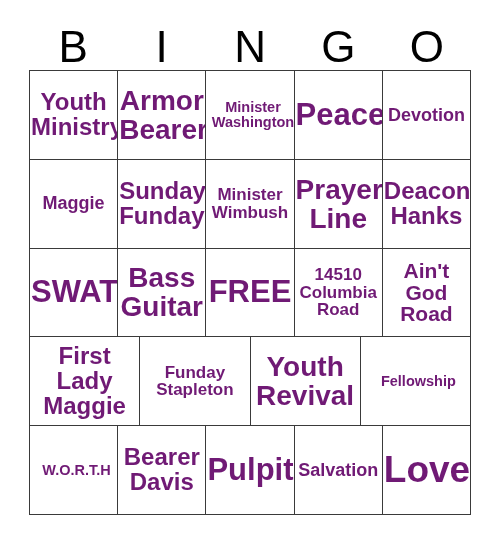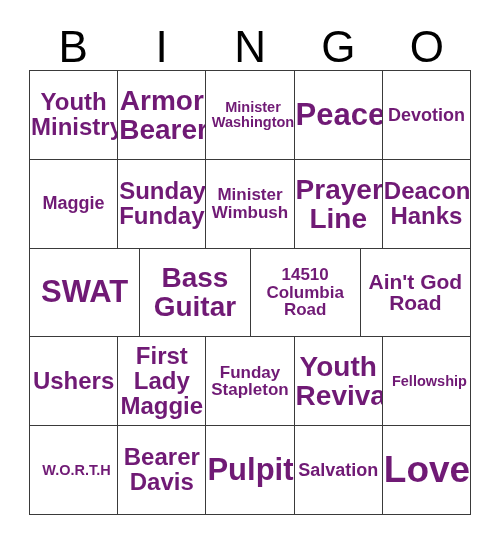--- a/index.html
+++ b/index.html
@@ -150,31 +150,31 @@
     </div>
 
     <div class="grid-row">
       <div class="cell">
           <span class="cell-text fs-xl">SWAT</span>
         </div>
       <div class="cell">
           <span class="cell-text fs-lg">Bass Guitar</span>
         </div>
       <div class="cell">
+          <span class="cell-text fs-xl">FREE</span>
+        </div>
+      <div class="cell">
           <span class="cell-text fs-xxs">14510 Columbia Road</span>
         </div>
       <div class="cell">
           <span class="cell-text fs-sm">Ain't God Road</span>
         </div>
     </div>
 
     <div class="grid-row">
-      <div class="cell">
-          <span class="cell-text fs-md">Ushers</span>
-        </div>
       <div class="cell">
           <span class="cell-text fs-md">First Lady Maggie</span>
         </div>
       <div class="cell">
           <span class="cell-text fs-xxs">Funday Stapleton</span>
         </div>
       <div class="cell">
           <span class="cell-text fs-lg">Youth Revival</span>
         </div>
       <div class="cell">

